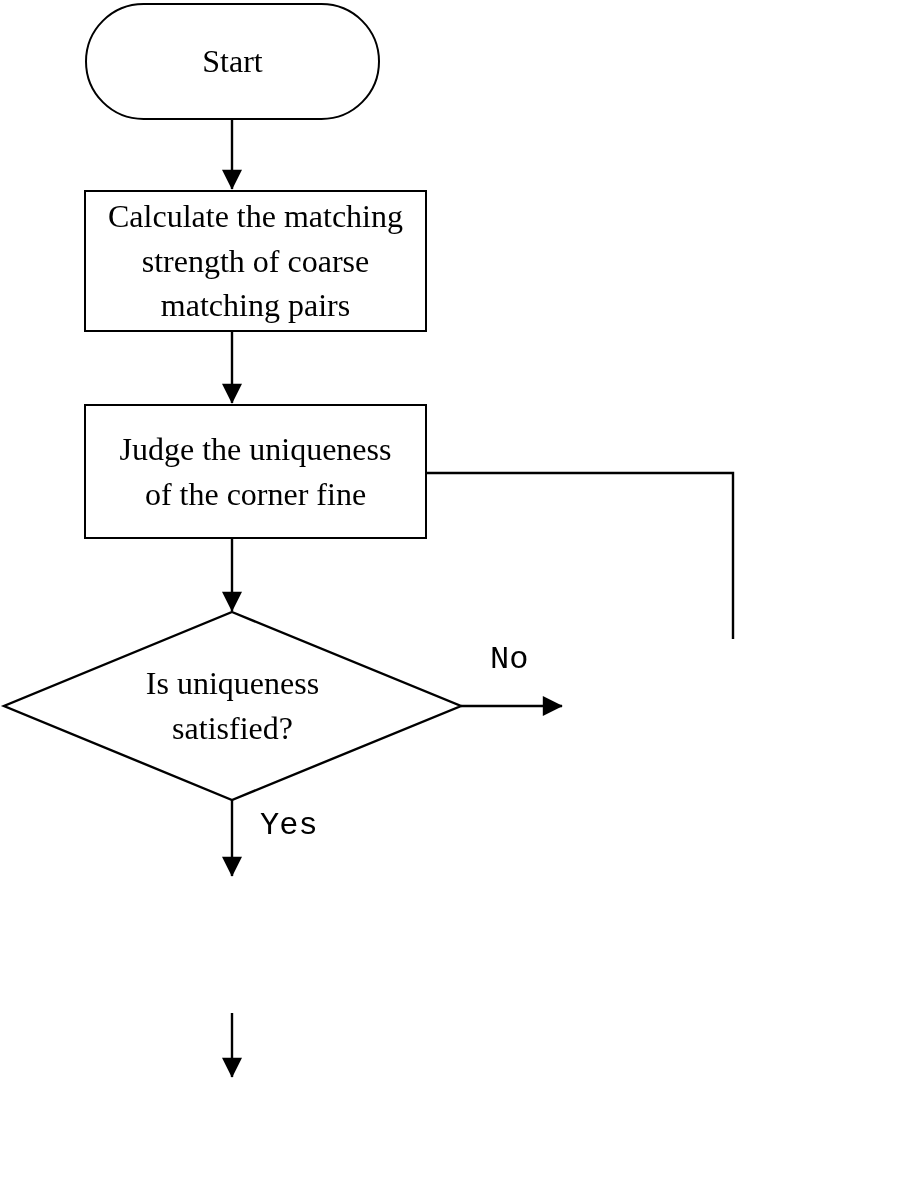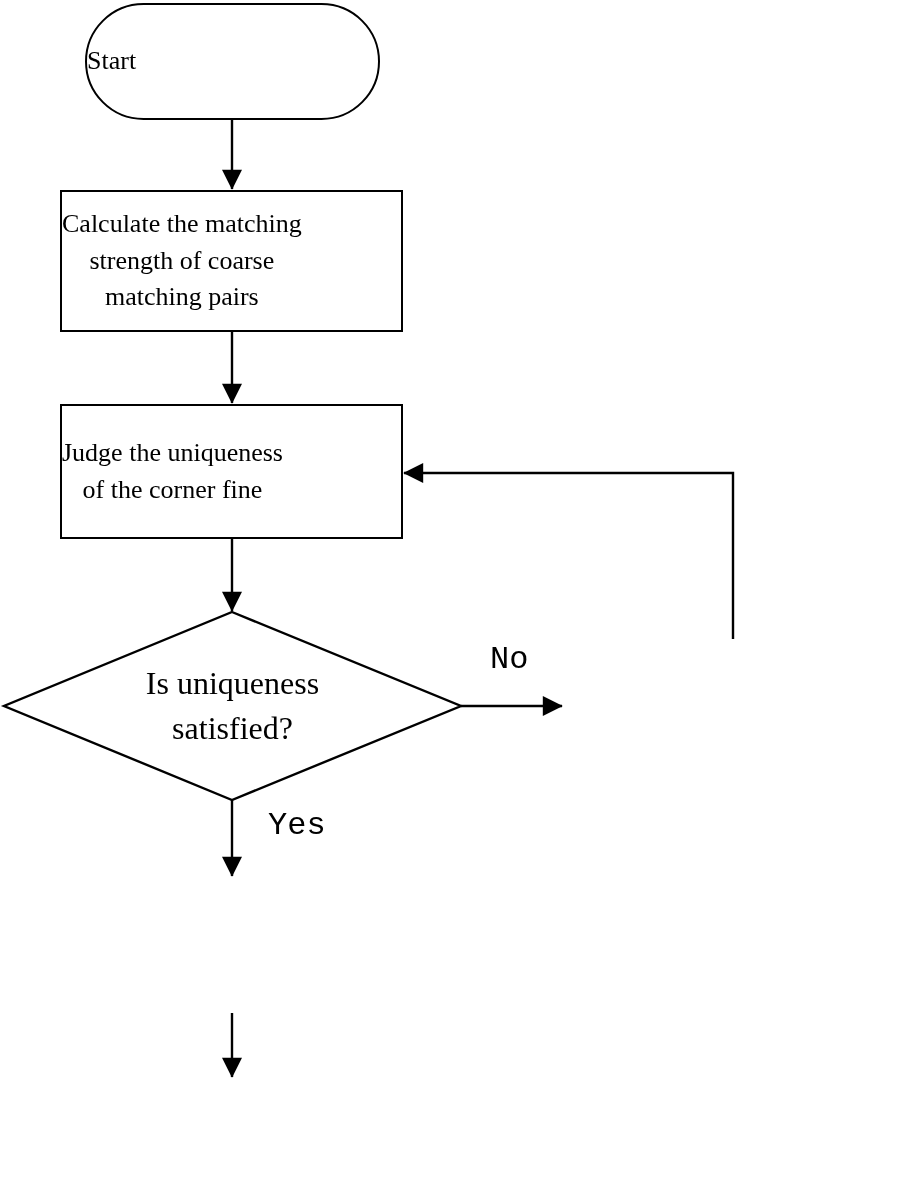--- a/index.html
+++ b/index.html
@@ -32,32 +32,34 @@
   .diamond-shape {
     stroke: var(--line);
     stroke-width: 2.4;
     fill: var(--fill);
   }
   .arrowhead-glyph { fill: var(--line); }
   .node {
     position: absolute;
     display: flex;
     align-items: center;
+    justify-content: center;
     text-align: center;
-    font-size: 26px;
+    font-size: 32px;
     line-height: 1.4;
     white-space: pre-line;
     background: var(--fill);
   }
   .terminator {
     border: 2.4px solid var(--line);
     border-radius: 60px;
   }
   .process {
     border: 2.4px solid var(--line);
+    margin-left: 24px;
   }
   .decision-label {
     position: absolute;
     display: flex;
     align-items: center;
     justify-content: center;
     text-align: center;
     font-size: 32px;
     line-height: 1.4;
     white-space: pre-line;
@@ -119,17 +121,17 @@
     <span>Is uniqueness
 satisfied?</span>
   </div>
 
 
 
 
   <div class="edge-label" style="left:490px; top:644px;">
     <span>No</span>
   </div>
-  <div class="edge-label" style="left:268px; top:810px;">
+  <div class="edge-label" style="left:260px; top:810px;">
     <span>Yes</span>
   </div>
 
 </div>
 
 </body></html>

